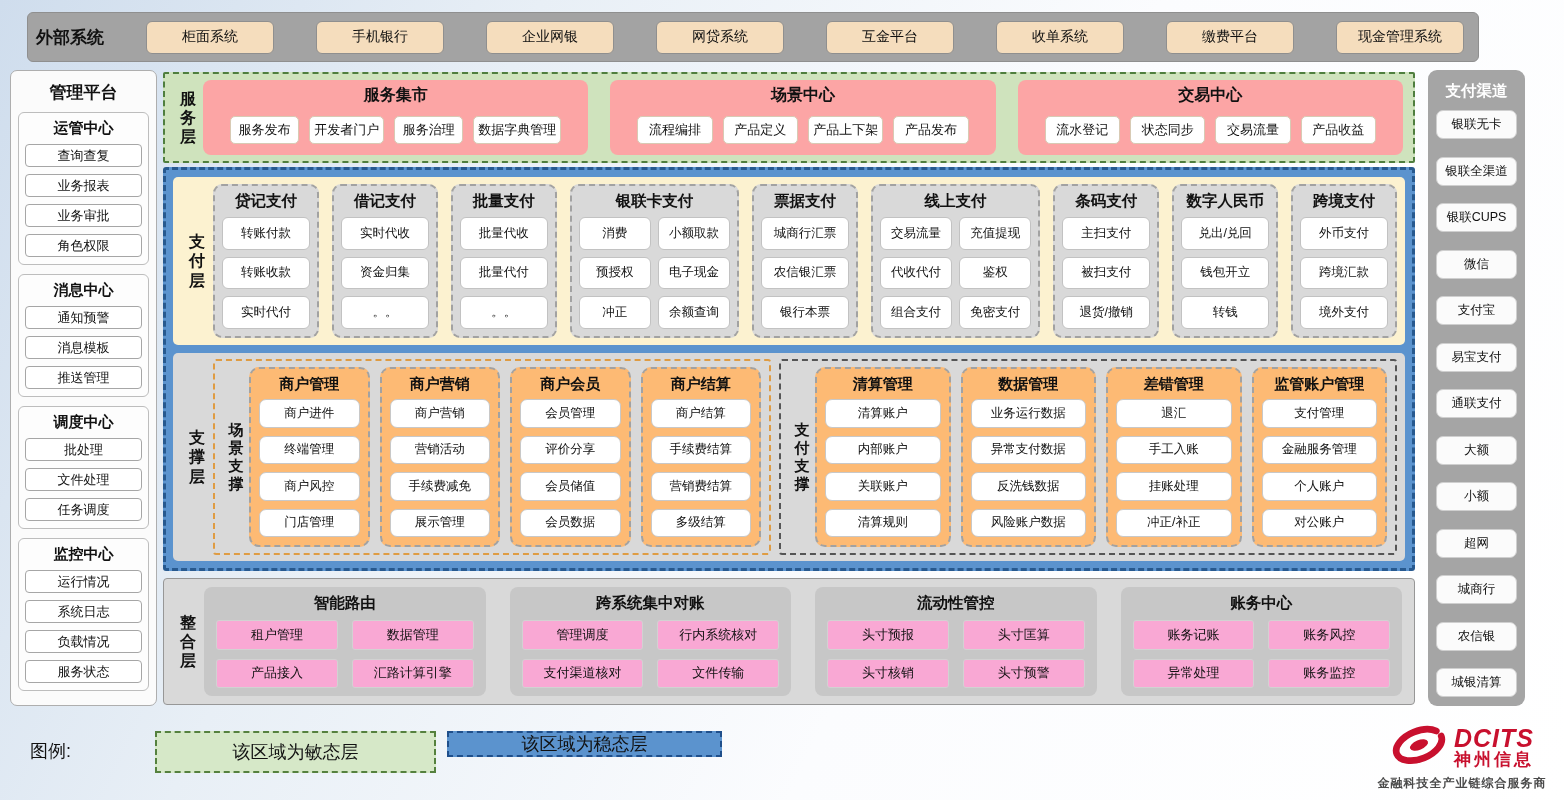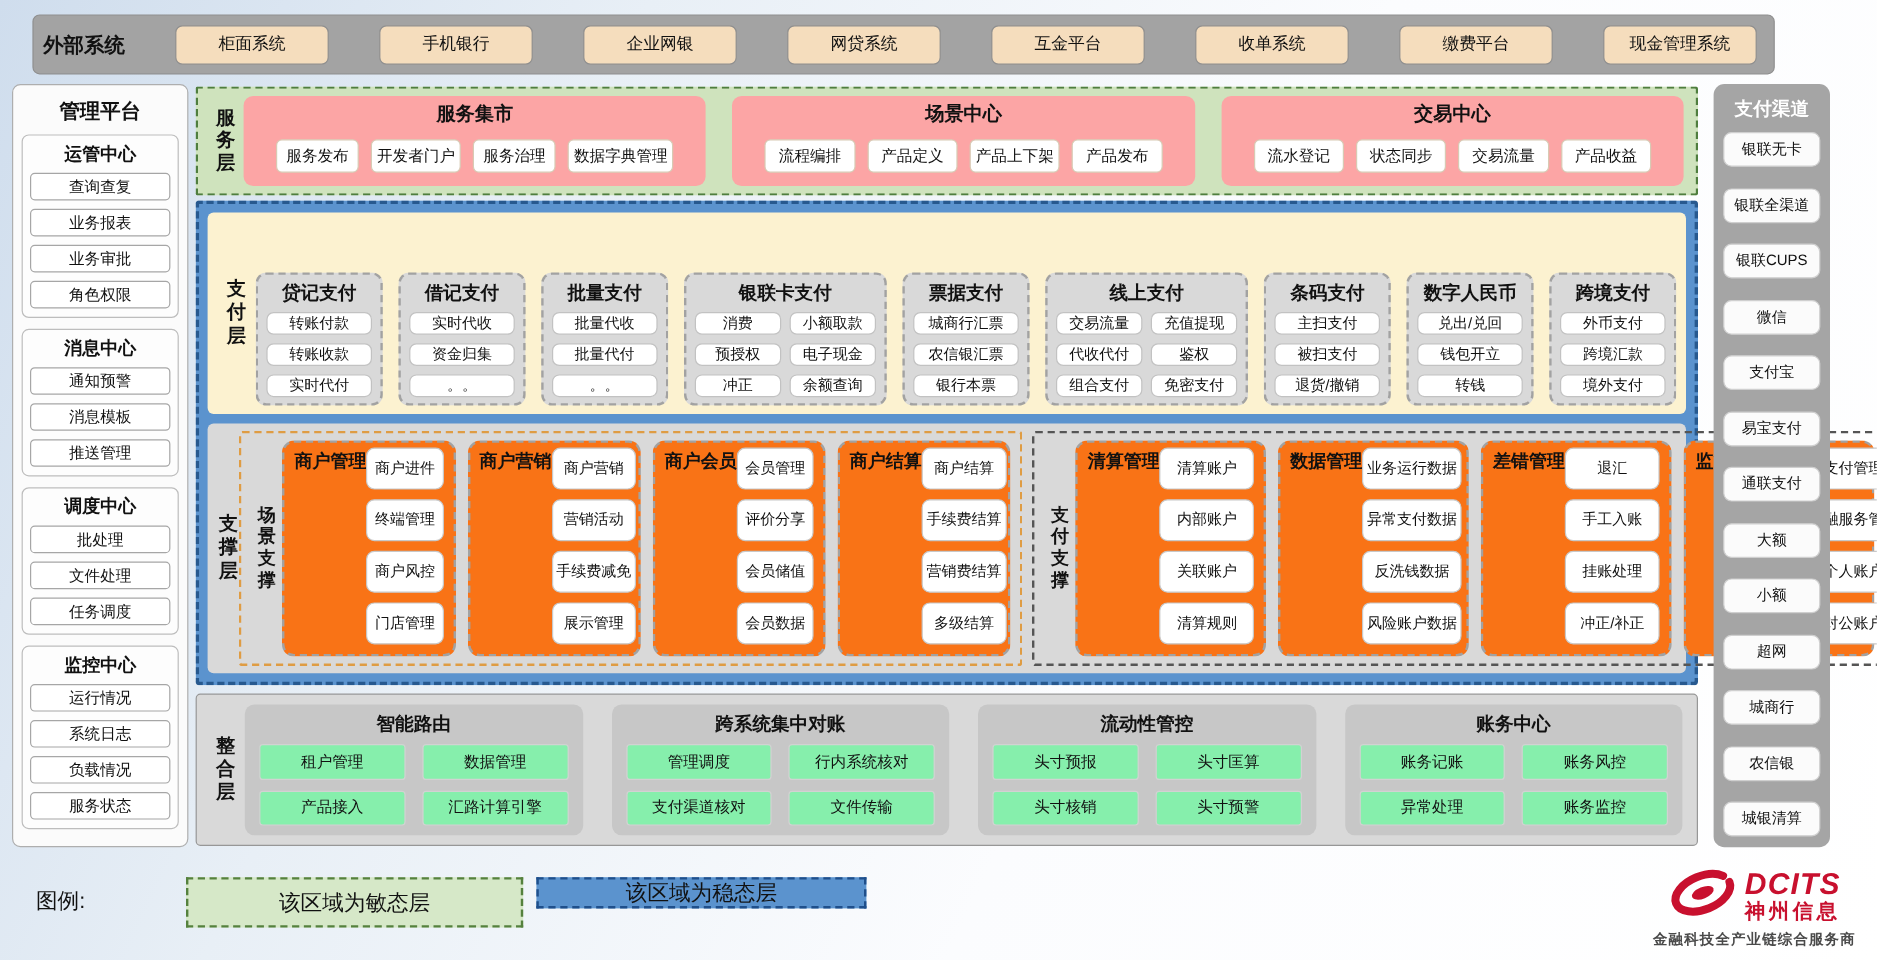--- a/index.html
+++ b/index.html
@@ -54,58 +54,58 @@
 
   
   .stable { left:163px; top:167px; width:1252px; height:404px;
     background:#5b93ce; border:3px dashed #27598f; border-radius:3px;
     padding:7px; display:flex; flex-direction:column; gap:8px; }
 
   
   .pay-panel { height:168px; background:#fcf2d0; border-radius:5px;
     display:flex; padding:7px 8px; }
   .pay-panel .v-label { width:32px; font-size:16px; }
-  .pay-groups { flex:1; display:flex; gap:13px;margin-top:43px; }
+  .pay-groups { flex:1; display:flex; gap:13px; }
   .pg { flex:1; background:#d9d9d9; border:2px dashed #a2a2a2; border-radius:9px;
     padding:4px 7px 7px; display:flex; flex-direction:column; min-width:0; }
   .pg.wide { flex:1.72; }
   .pg-title { font-weight:bold; font-size:15.5px; text-align:center; margin:1px 0 5px; white-space:nowrap; }
   .pg-items { flex:1; display:grid; grid-template-columns:1fr; gap:7px; }
   .pg.wide .pg-items { grid-template-columns:1fr 1fr; }
   .pitem { background:#fff; border:1px solid #c2c2c2; border-radius:6px;
     display:flex; align-items:center; justify-content:center; font-size:12.5px;
     white-space:nowrap; padding:0 3px; min-width:0;text-align:center; }
 
   
   .sup-panel { flex:1; background:#d9d9d9; border-radius:5px; display:flex; padding:6px 8px; }
   .sup-panel .v-label { width:32px; font-size:16px; }
   .sup-zone { display:flex; padding:6px 8px; }
   .zone-scene { flex:4.5; border:2px dashed #df9c43; border-radius:3px; margin-right:8px; }
   .zone-pay { flex:5; border:2px dashed #555; border-radius:3px; }
   .sup-zone .v-label { width:26px; font-size:15px; }
   .zone-cols { flex:1; display:flex; gap:10px; }
-  .sc { flex:1; background:#f97316; border:2px dashed #a2a2a2; border-radius:10px;
-    padding:4px 8px 8px; display:flex; flex-direction:row; min-width:0; }
+  .sc { flex:1; background:#fdba74; border:2px dashed #a2a2a2; border-radius:10px;
+    padding:4px 8px 8px; display:flex; flex-direction:column; min-width:0; }
   .sc-title { font-weight:bold; font-size:15px; text-align:center; margin:2px 0 5px; white-space:nowrap; }
   .sc-items { flex:1; display:flex; flex-direction:column; gap:8px; }
   .sitem { flex:1; background:#fff; border:1px solid #c8c8c8; border-radius:7px;
     display:flex; align-items:center; justify-content:center; font-size:12.5px;
     white-space:nowrap; padding:0 3px; }
 
   
   .intg { left:163px; top:578px; width:1252px; height:127px;
     background:#d9d9d9; border:1px solid #979797; border-radius:4px;
     display:flex; align-items:center; padding:8px 12px 8px 8px; }
   .intg .v-label { width:32px; font-size:16px; }
   .intg-groups { flex:1; display:flex; gap:24px; height:100%; }
   .ig { flex:1; background:#c7c7c7; border-radius:8px; padding:4px 12px 8px;
     display:flex; flex-direction:column; }
   .ig-title { font-weight:bold; font-size:15.5px; text-align:center; margin:2px 0 6px; }
   .ig-items { flex:1; display:grid; grid-template-columns:1fr 1fr; gap:9px 14px; }
-  .iitem { background:#86efac; border:1px solid #d2d2d2; border-radius:3px;
+  .iitem { background:#f9a8d4; border:1px solid #d2d2d2; border-radius:3px;
     display:flex; align-items:center; justify-content:center; font-size:13px; white-space:nowrap; }
 
   
   .chan { left:1428px; top:70px; width:97px; height:636px;
     background:#a5a5a5; border-radius:9px; padding:9px 8px;
     display:flex; flex-direction:column; }
   .chan-title { color:#fff; font-weight:bold; font-size:15.5px; text-align:center; margin:2px 0 4px; white-space:nowrap; }
   .chan-items { flex:1; display:flex; flex-direction:column; justify-content:space-between; padding-top:4px; }
   .chan-btn { height:29px; background:#fbfbfb; border:1px solid #cfcfcf; border-radius:7px;
     display:flex; align-items:center; justify-content:center; font-size:12.5px; white-space:nowrap; }

